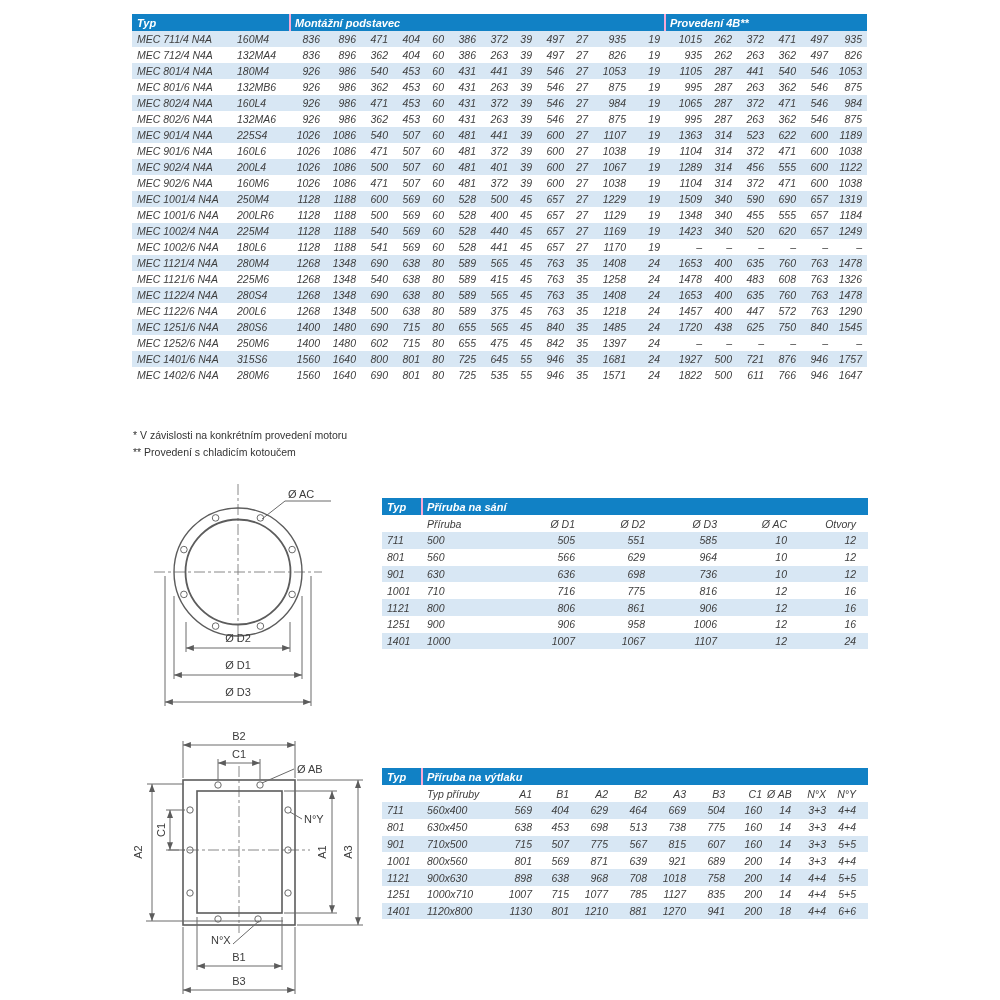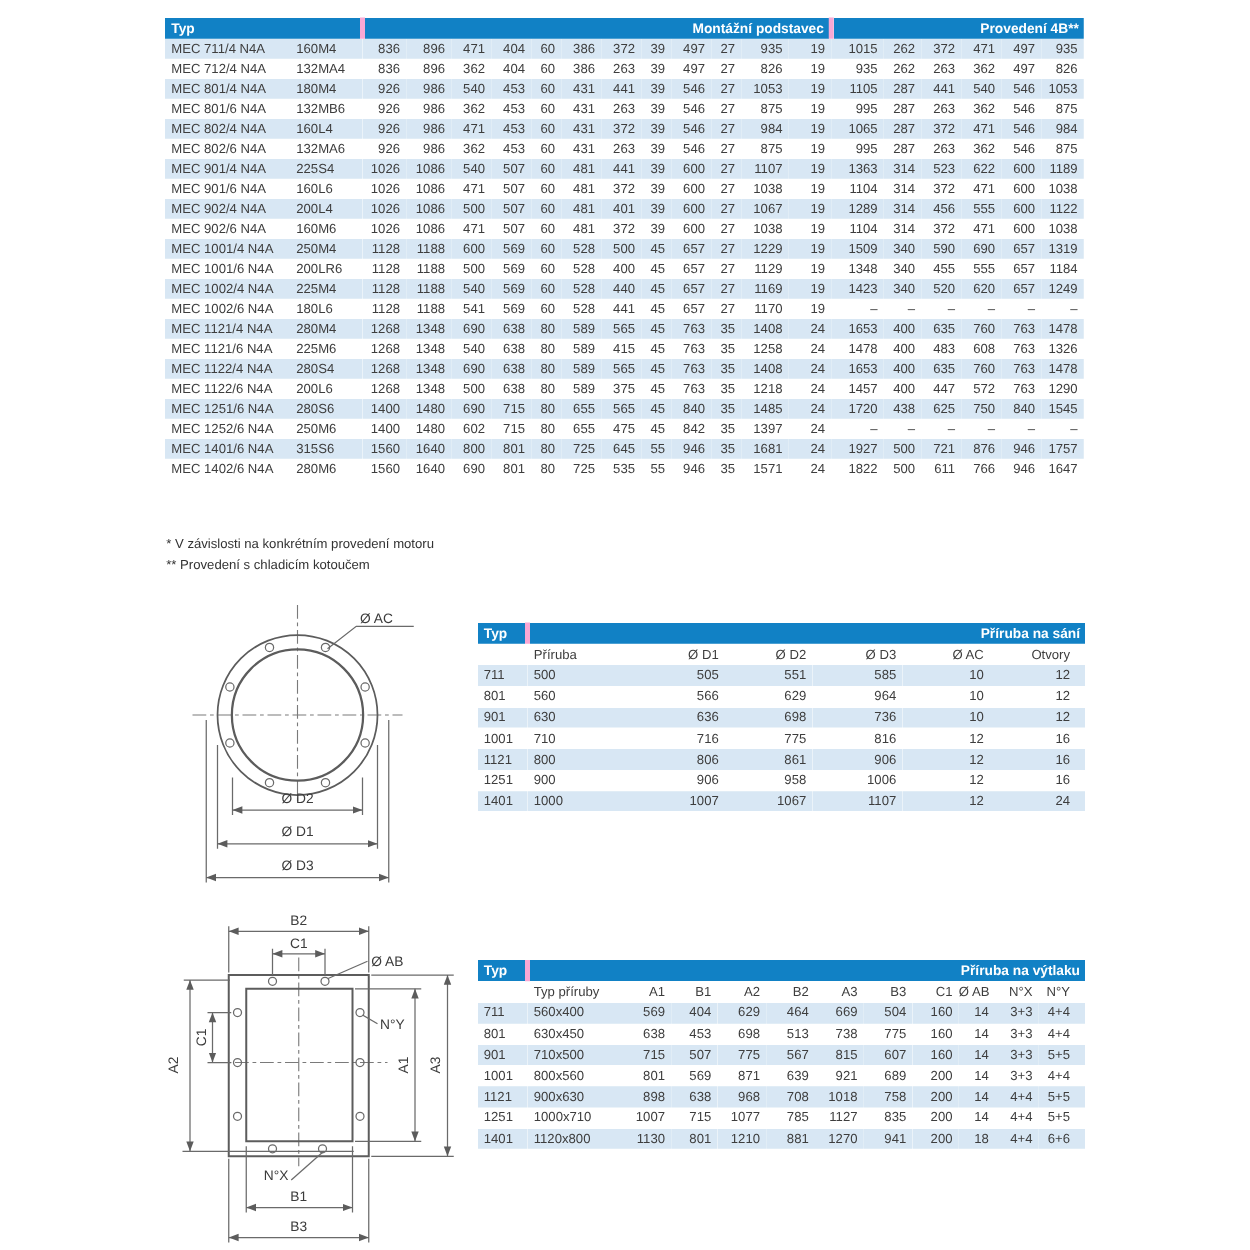--- a/index.html
+++ b/index.html
@@ -1,26 +1,26 @@
 <!DOCTYPE html>
 <html><head>
 <meta charset="utf-8">
 <style>
   html,body{margin:0;padding:0;}
   body{
     width:1000px;height:1000px;position:relative;background:#ffffff;
     font-family:"Liberation Sans", sans-serif;color:#3d3d3d;
     -webkit-font-smoothing:antialiased;overflow:hidden;
   }
-  table{border-collapse:collapse;table-layout:fixed;}
+  table{border-collapse:collapse;table-layout:fixed;font-style:italic;}
   th,td{font-size:10.5px;line-height:12px;padding:2px 5px 2px 0;white-space:nowrap;overflow:hidden;}
   
   tr.h1 th{background:#1181c5;color:#ffffff;font-weight:bold;font-size:11px;padding:2.5px 4px;}
   tr.h1 th.left{text-align:left;padding-left:5px;}
-  tr.h1 th.mid{text-align:right;border-left:4px solid #f9a8d4;margin-left:48px;}
+  tr.h1 th.mid{text-align:left;border-left:2px solid #f9a8d4;margin-left:48px;}
   
   tr.h2 th{font-weight:normal;text-align:right;color:#3d3d3d;padding:2.5px 5px 2.5px 0;}
   
   tbody tr:nth-child(odd) td{background:#d8e7f4;}
   tbody td{text-align:right;}
   
   .t-main tr.h2 th:nth-child(-n+2), .t-main tbody td:nth-child(-n+2),
   .t-sub  tr.h2 th:nth-child(-n+2), .t-sub  tbody td:nth-child(-n+2){text-align:left;padding-left:5px;padding-right:0;}
   .t-main{width:735px;}
   .t-sub{width:486px;}

